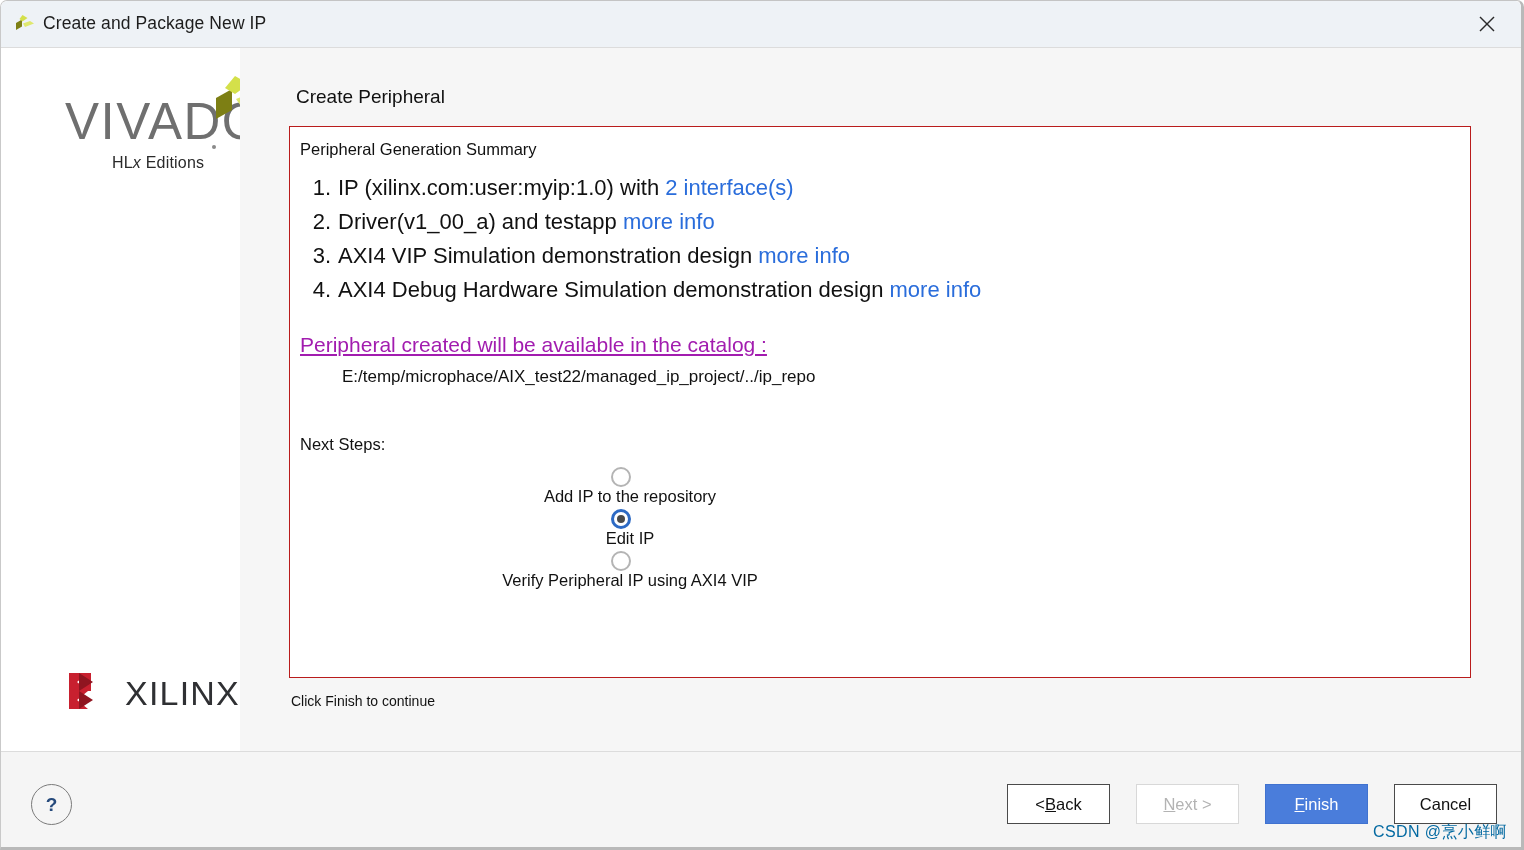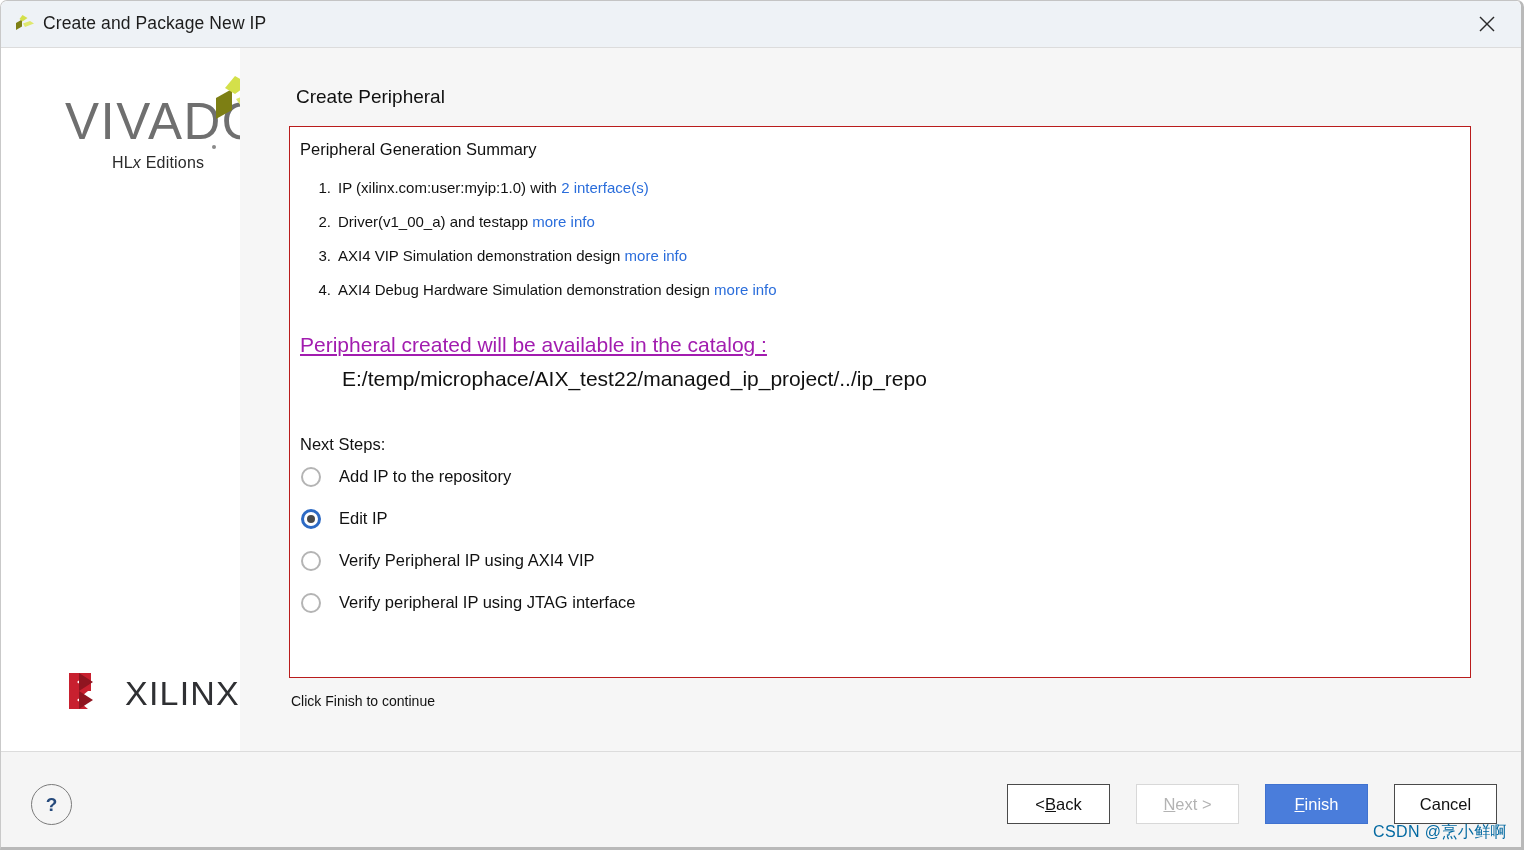--- a/index.html
+++ b/index.html
@@ -165,21 +165,21 @@
     font-size: 16.5px;
     color: #111111;
   }
   .ol {
     position: absolute;
     left: 10px; top: 44px;
     width: 1100px;
   }
   .ol-item {
     position: relative;
-    font-size: 15px;
+    font-size: 22px;
     color: #111111;
     height: 34px;
     line-height: 34px;
     white-space: nowrap;
   }
   .ol-num {
     display: inline-block;
     width: 31px;
     text-align: right;
     margin-right: 7px;
@@ -193,42 +193,44 @@
     position: absolute;
     left: 10px; top: 206px;
     font-size: 21px;
     color: #a21caf;
     white-space: nowrap;
     text-decoration: underline;
   }
   .catalog-path {
     position: absolute;
     left: 52px; top: 240px;
-    font-size: 21px;
+    font-size: 17px;
     color: #111111;
     white-space: nowrap;
   }
 
   .next-steps-label {
     position: absolute;
     left: 10px; top: 308px;
     font-size: 16.5px;
     color: #111111;
   }
   .radios {
     position: absolute;
     left: 11px; top: 340px;
     width: 700px;
   }
   .radio-row {
     position: relative;
     height: 42px;
     display: flex;
+    align-items: center;
     cursor: pointer;
     width: 640px;
+    flex-direction: column;
   }
   .radio-mark {
     width: 20px; height: 20px;
     border-radius: 50%;
     border: 2px solid #b4b4b4;
     background: #ffffff;
     box-sizing: border-box;
     flex: 0 0 auto;
     position: relative;
   }
@@ -411,24 +413,20 @@
             <span class="radio-label">Add IP to the repository</span>
           </div>
           <div class="radio-row checked">
             <span class="radio-mark"></span>
             <span class="radio-label">Edit IP</span>
           </div>
           <div class="radio-row">
             <span class="radio-mark"></span>
             <span class="radio-label">Verify Peripheral IP using AXI4 VIP</span>
           </div>
-          <div class="radio-row">
-            <span class="radio-mark"></span>
-            <span class="radio-label">Verify peripheral IP using JTAG interface</span>
-          </div>
         </div>
       </div>
     </div>
 
     <div class="click-finish">Click Finish to continue</div>
   </div>
 
   <div class="footer">
     <div class="help-btn">
       <span>?</span>

